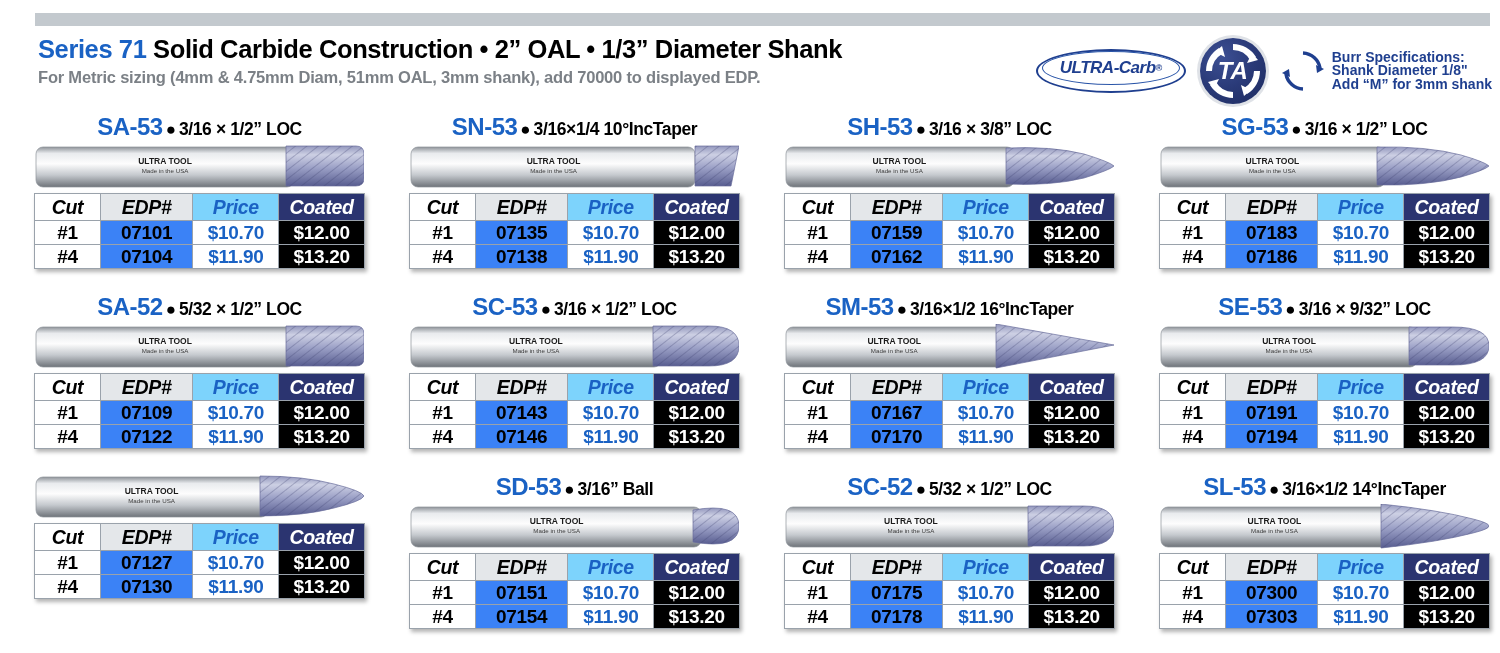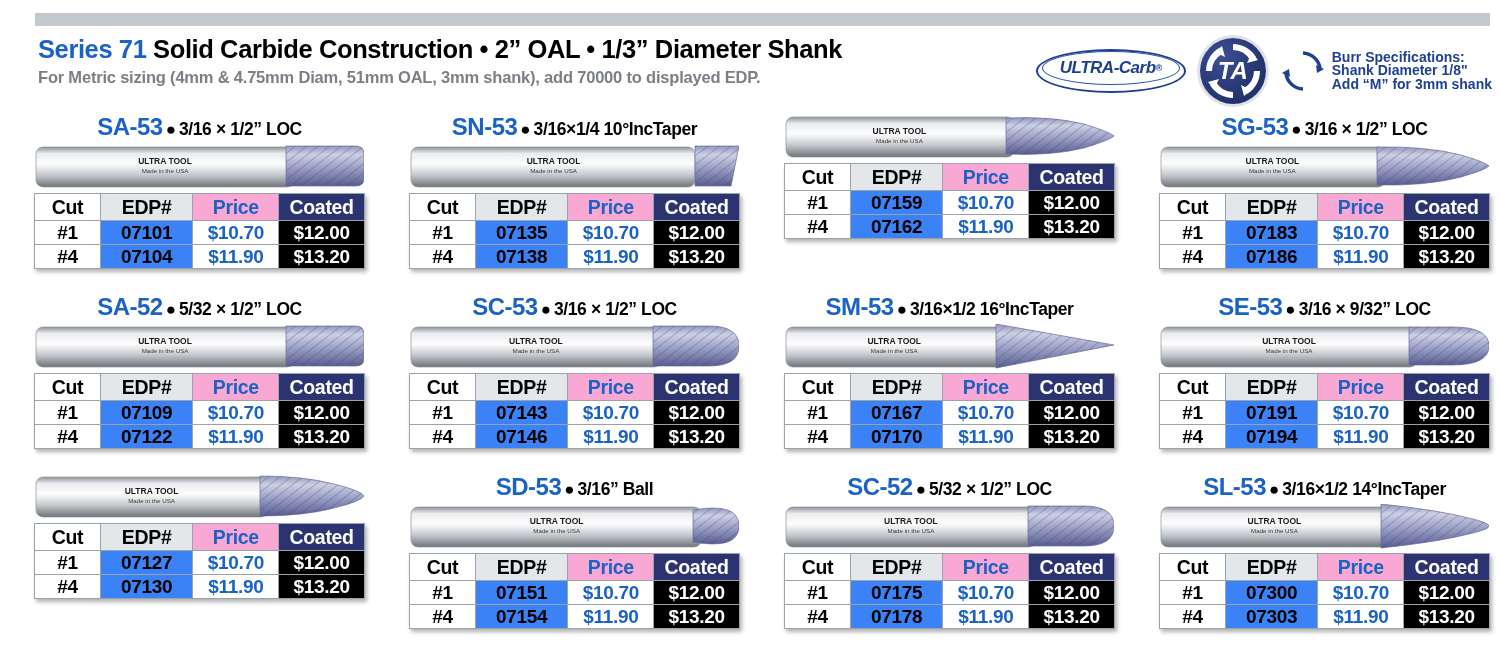--- a/index.html
+++ b/index.html
@@ -191,29 +191,29 @@
   }
   .ptable td, .ptable th {
     border: 1px solid #9aa2ab;
     padding: 0;
     height: 23px;
     text-align: center;
     font-size: 19px;
     font-weight: bold;
     letter-spacing: -0.3px;
   }
-  .ptable thead th { height: 26px; font-size: 19.5px; }
+  .ptable thead th { height: 26px; font-size: 19.5px; font-style: italic; }
   .col-cut   { width: 20%; }
   .col-edp   { width: 28%; }
   .col-price { width: 26%; }
   .col-coat  { width: 26%; }
 
   .th-cut   { background: #ffffff; color: #000000; }
   .th-edp   { background: #e4e7ea; color: #000000; }
-  .th-price { background: #f9a8d4; color: #1a62c4; }
+  .th-price { background: #7dd3fc; color: #1a62c4; }
   .th-coat  { background: #2b3470; color: #ffffff; margin-top: 28px; }
 
   .td-cut   { background: #ffffff; color: #000000; font-size: 18px; }
   .td-edp   { background: #3b82f6; color: #000000; font-size: 18px; }
   .td-price { background: #ffffff; color: #1a62c4; font-size: 18px; }
   .td-coat  { background: #000000; color: #ffffff; font-size: 18px; }
 </style>
 </head>
 <body>
 
@@ -391,20 +391,23 @@
       <tr>
         <td class="td-cut">#4</td>
         <td class="td-edp">07138</td>
         <td class="td-price">$11.90</td>
         <td class="td-coat">$13.20</td>
       </tr>
         </tbody>
     </table>
     </div>
     <div class="card">
+    <div class="card-title">
+      <span class="card-code">SH-53</span><span class="card-sep">●</span><span class="card-spec">3/16 × 3/8” LOC</span>
+    </div>
     <div class="tool-wrap">
 <svg width="330" height="46" viewBox="0 0 330 46">
   <defs>
     <linearGradient id="g2" x1="0" y1="0" x2="0" y2="1">
       <stop offset="0%" stop-color="#8e9399"></stop>
       <stop offset="16%" stop-color="#e9ebee"></stop>
       <stop offset="42%" stop-color="#fdfdfd"></stop>
       <stop offset="70%" stop-color="#c5c9ce"></stop>
       <stop offset="100%" stop-color="#6f747a"></stop>
     </linearGradient>

